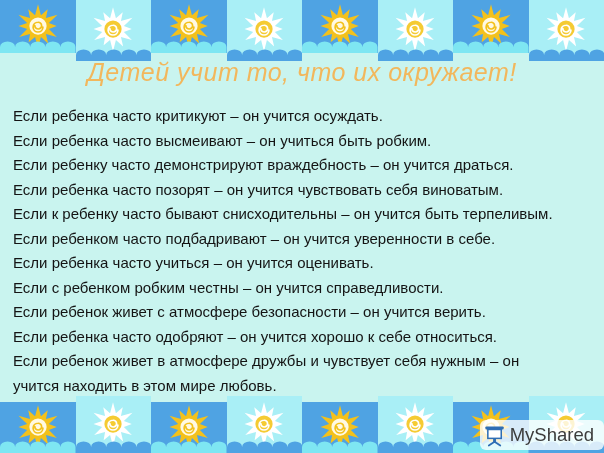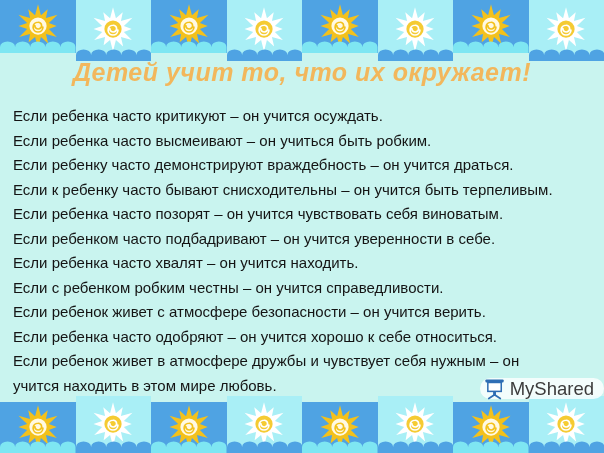--- a/index.html
+++ b/index.html
@@ -31,45 +31,45 @@
     position:absolute;left:50%;transform:translateX(-50%);
     width:48px;height:48px;
   }
   .sun-wrap svg{display:block;width:48px;height:48px;}
   
   .title{
     position:absolute;top:58px;left:0;right:0;
     margin:0;
     text-align:center;
     font-size:25px;
-    font-weight:bold;
+    font-weight:normal;
     font-style:italic;
     letter-spacing:.5px;
     color:var(--title-color,#F2B75C);
   }
   
   .body-text{
     position:absolute;top:104px;left:13px;right:8px;
   }
   .body-text p{
     margin:0;
     font-size:15px;
     line-height:24.55px;
     color:var(--body-color,#141414);
     white-space:pre-line;
   }
   
   .watermark{
-    position:absolute;top:378px;right:0;
-    height:21px;
+    position:absolute;top:420px;right:0;
+    height:30px;
     display:flex;align-items:center;
     gap:3px;
     padding:0 10px 0 4px;
     background:rgba(255,255,255,.78);
-    border-radius:13px;
+    border-radius:6px;
     cursor:pointer;
   }
   .wm-icon svg{display:block;width:23px;height:23px;}
   .wm-text{
     font-size:18.5px;
     color:var(--wm-text,#3C3C3C);
     letter-spacing:0;
   }
 </style>
 </head>
@@ -175,24 +175,24 @@
         </svg>
       </div>
     </div>
 
   <h1 class="title">Детей учит то, что их окружает!</h1>
 
   <div class="body-text">
     <p>Если ребенка часто критикуют – он учится осуждать.</p>
     <p>Если ребенка часто высмеивают – он учиться быть робким.</p>
     <p>Если ребенку часто демонстрируют враждебность – он учится драться.</p>
+    <p>Если ребенка часто позорят – он учится чувствовать себя виноватым.</p>
     <p>Если к ребенку часто бывают снисходительны – он учится быть терпеливым.</p>
-    <p>Если ребенка часто позорят – он учится чувствовать себя виноватым.</p>
     <p>Если ребенком часто подбадривают – он учится уверенности в себе.</p>
-    <p>Если ребенка часто хвалят – он учится находить.</p>
+    <p>Если ребенка часто учиться – он учится оценивать.</p>
     <p>Если с ребенком робким честны – он учится справедливости.</p>
     <p>Если ребенок живет с атмосфере безопасности – он учится верить.</p>
     <p>Если ребенка часто одобряют – он учится хорошо к себе относиться.</p>
     <p>Если ребенок живет в атмосфере дружбы и чувствует себя нужным – он
 учится находить в этом мире любовь.</p>
   </div>
 
   <div class="sun-border border-bottom">
       <div class="tile tile-blue" style="height: 51px;">
         <span class="sun-wrap" style="top: 1px;">

